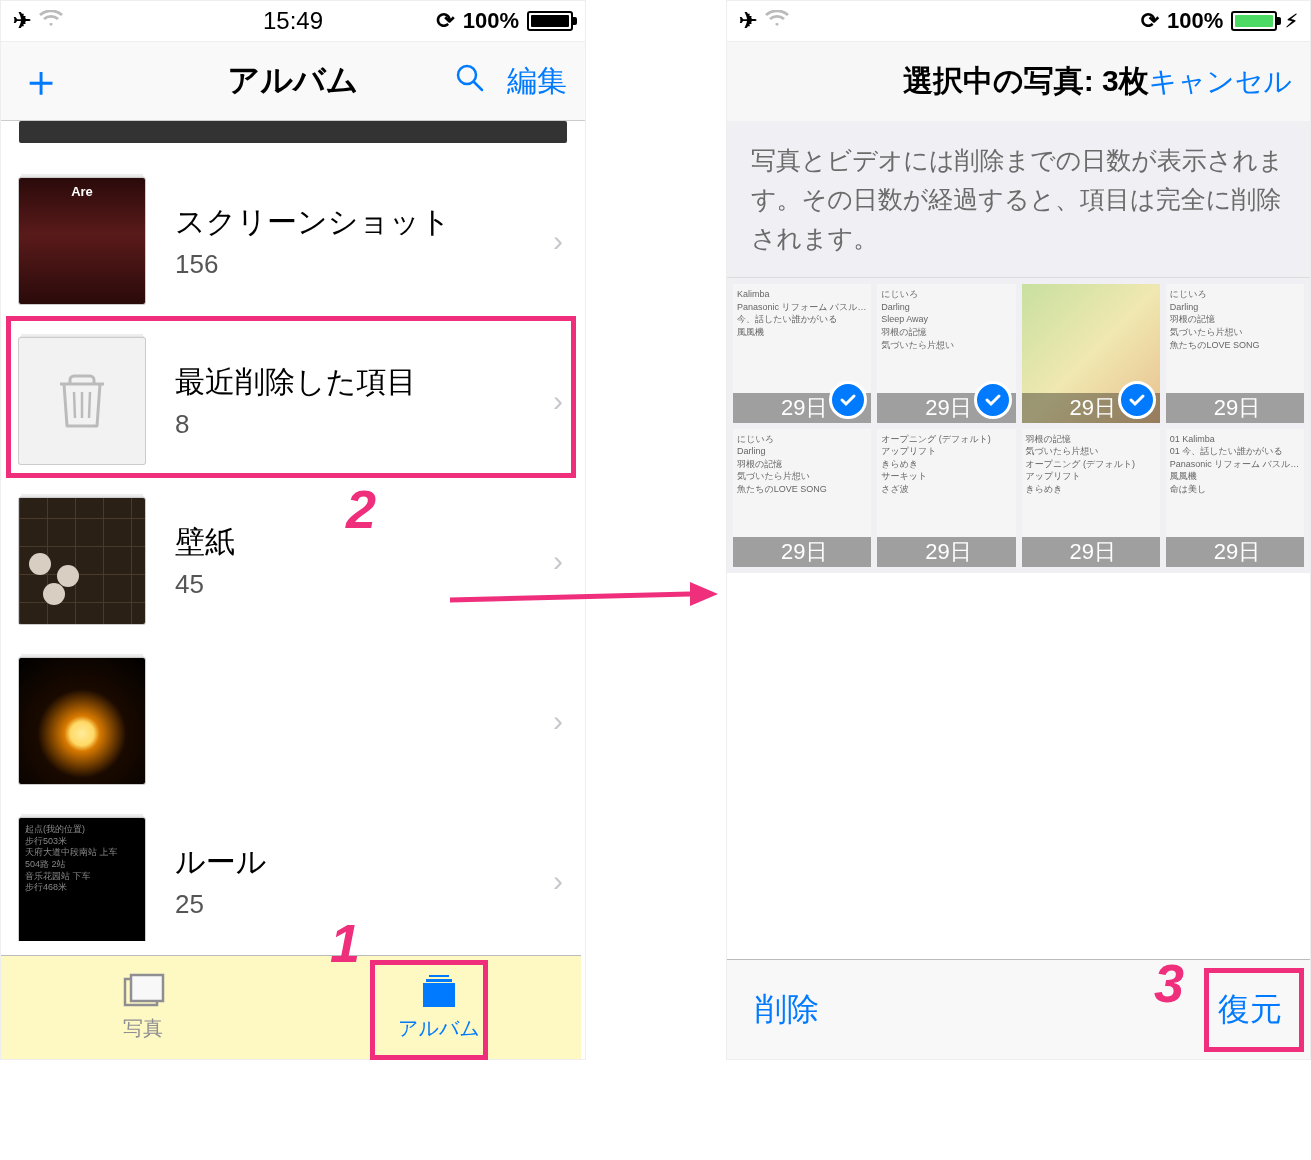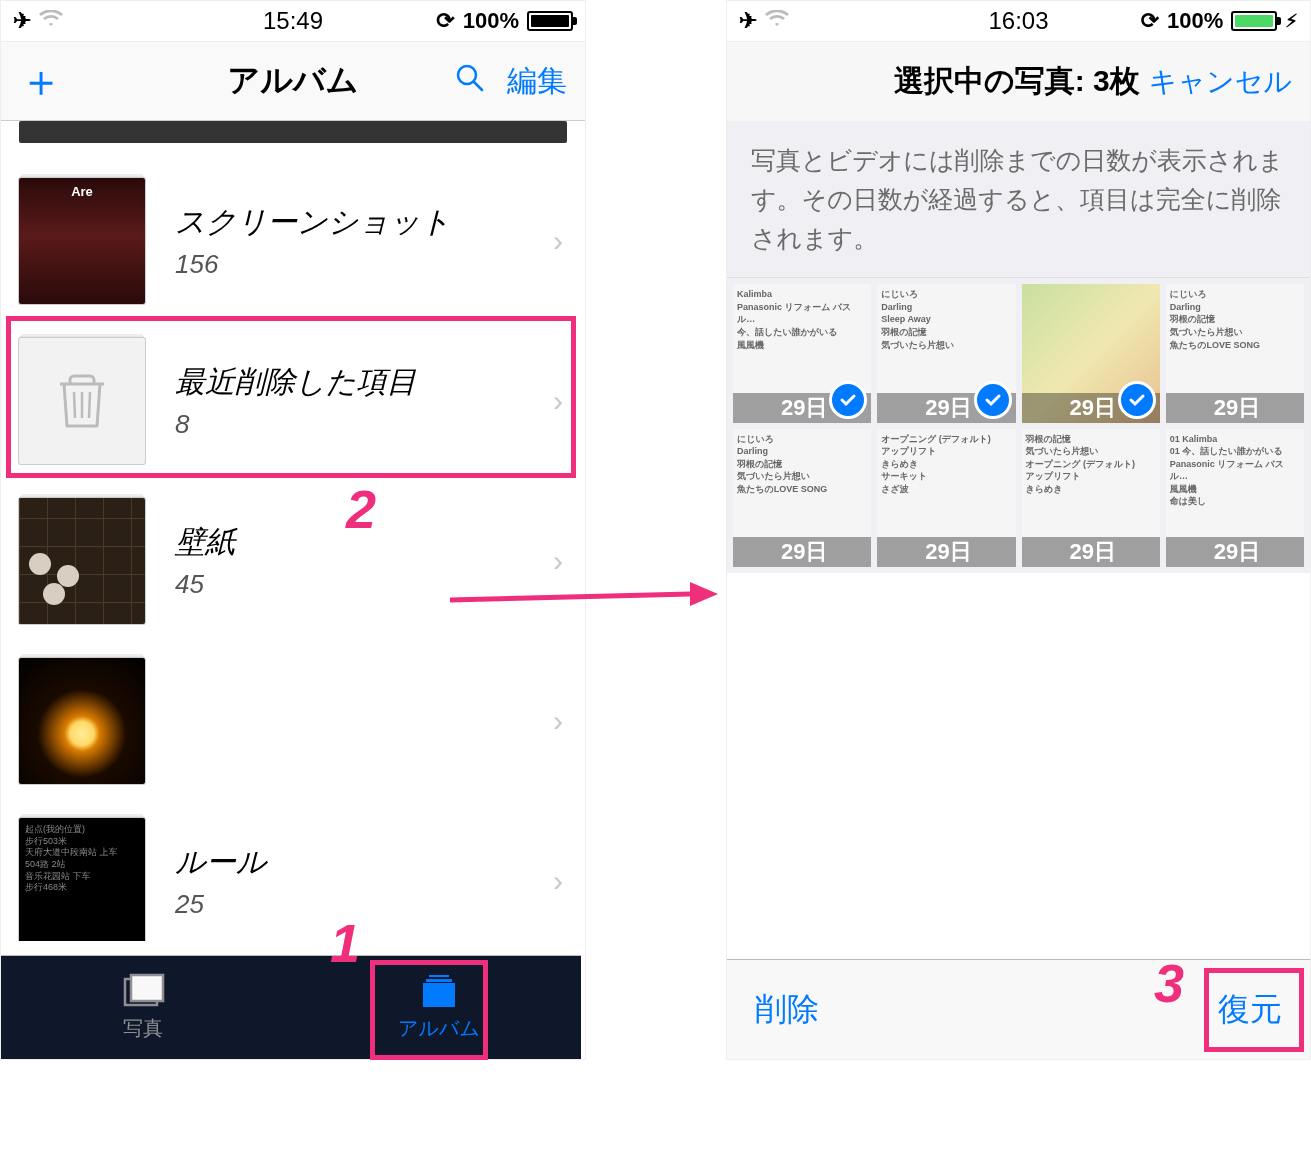--- a/index.html
+++ b/index.html
@@ -12,54 +12,54 @@
 
 .statusbar { height:40px; display:flex; align-items:center; justify-content:space-between; padding:0 12px; font-size:22px; font-weight:600; }
 .sb-left,.sb-right { display:flex; align-items:center; gap:8px; }
 .sb-center { position:absolute; left:0; right:0; text-align:center; font-size:24px; font-weight:400; pointer-events:none; }
 .icon { display:inline-block; }
 
 
 .navbar { height:80px; display:flex; align-items:center; justify-content:space-between; padding:0 18px; border-top:1px solid #eee; border-bottom:1px solid #ccc; background:#f9f9f9; }
 .nav-left,.nav-right { display:flex; align-items:center; gap:22px; font-size:30px; color:#007aff; }
 .nav-title { position:absolute; left:0; right:0; text-align:center; font-size:32px; font-weight:600; pointer-events:none; }
-.navbar.rightnav .nav-title { position:static; text-align:center; flex:1; font-size:30px; font-weight:600; margin-left:140px; }
+.navbar.rightnav .nav-title { position:static; text-align:right; flex:1; font-size:30px; font-weight:600; margin-left:140px; }
 .navbar.rightnav { background:#f7f7f7; border-bottom:none; }
 .navbar.rightnav .nav-right { font-size:28px; }
 
 
 .album-list { height:820px; overflow:hidden; }
 .album-row { display:flex; align-items:center; height:160px; padding:0 18px; position:relative; background:#fff; }
 .album-row + .album-row { }
 .thumb { width:126px; height:126px; background:#ddd; border-radius:2px; margin-right:30px; position:relative; box-shadow:0 0 0 1px #ccc, 0 -3px 0 -1px #e5e5e5, 0 -6px 0 -2px #eee; }
 .thumb.map { background:linear-gradient(180deg,#2a0a0a 0%,#5a1a1a 45%,#2a0a0a 100%); }
 .thumb.map::after{content:"Are";position:absolute;top:6px;left:0;right:0;text-align:center;color:#fff;font-size:13px;font-weight:600;}
 .thumb.trash { background:#f2f2f2; display:flex; align-items:center; justify-content:center; }
 .thumb.wall { background:#2a2015; }
 .thumb.wall::before{content:"";position:absolute;inset:0;background:
   linear-gradient(#4a3a2a 1px,transparent 1px) 0 20px/100% 28px,
   linear-gradient(90deg,#4a3a2a 1px,transparent 1px) 0 0/28px 100%;}
 .thumb.wall::after{content:"";position:absolute;left:10px;top:55px;width:22px;height:22px;border-radius:50%;background:#d8cfc2;box-shadow:28px 12px 0 0 #d8cfc2, 14px 30px 0 0 #d8cfc2;}
 .thumb.insta { background:radial-gradient(circle at 50% 60%,#ffec9a 0%,#ffd966 12%,#d97a00 18%,#1a0a00 45%,#000 100%); }
 .thumb.rules { background:#000000; font-size:9px; color:#888; padding:6px; line-height:1.3; overflow:hidden; }
-.album-info { flex:1;font-style:italic; }
+.album-info { flex:1; }
 .album-name { font-size:30px; color:#000; margin-bottom:6px; }
 .album-count { font-size:26px; color:#555; }
 .chev { color:#c7c7cc; font-size:30px; position:absolute; right:22px; }
 
 
-.tabbar { position:absolute; bottom:0; left:0; right:4px; height:104px; border-top:1px solid #bbb; background:#0f172a; display:flex;gap:12px; }
+.tabbar { position:absolute; bottom:0; left:0; right:4px; height:104px; border-top:1px solid #bbb; background:#fef9c3; display:flex;gap:12px; }
 .tab { flex:1; display:flex; flex-direction:column; align-items:center; justify-content:center; gap:4px; font-size:20px; color:#8e8e93; }
 .tab.active { color:#007aff; }
 .tab svg { width:44px; height:38px; }
 
 
 .info-banner { padding:20px 24px; font-size:25px; color:#6b6b6b; line-height:1.55; background:#efeff4; border-bottom:1px solid #ddd; }
 .grid { display:grid; grid-template-columns:repeat(4,1fr); gap:6px; padding:6px; background:#efeff4; }
-.cell { position:relative; aspect-ratio:1/1; background:#d946ef; overflow:hidden;font-weight:bold; }
+.cell { position:relative; aspect-ratio:1/1; background:#d946ef; overflow:hidden; }
 .cell-inner { position:absolute; inset:0; background:#f5f5f5; font-size:9px; color:#666; padding:4px; line-height:1.4; }
 .days-strip { position:absolute; left:0; right:0; bottom:0; height:30px; background:rgba(0,0,0,0.35); color:#fff; font-size:22px; display:flex; align-items:center; padding-left:48px; }
 .checkmark { position:absolute; right:4px; bottom:4px; width:38px; height:38px; border-radius:50%; background:#007aff; border:3px solid #fff; display:flex; align-items:center; justify-content:center; }
 .checkmark svg { width:20px; height:20px; }
 
 
 .toolbar { position:absolute; bottom:0; left:0; right:0; height:100px; border-top:1px solid #bbb; background:#f8f8f8; display:flex; align-items:center; justify-content:space-between; padding:0 28px; font-size:32px; color:#007aff; }
 
 
 .anno-num { position:absolute; font-size:54px; font-weight:800; color:#ef2e7c; font-style:italic; pointer-events:none; z-index:50; }
@@ -187,21 +187,20 @@
   <div class="screen right">
     <div class="statusbar">
       <div class="sb-left">
         <span class="icon">✈︎</span>
         <span class="icon" style="color:#bbb">
           <svg width="24" height="18" viewBox="0 0 24 18">
               <path d="M12 16l2-2a3 3 0 00-4 0l2 2zM4 8a12 12 0 0116 0l-2 2a9 9 0 00-12 0L4 8zM0 4a18 18 0 0124 0l-2 2a15 15 0 00-20 0L0 4z" fill="#bbb"></path>
             </svg>
         </span>
       </div>
-      <div class="sb-center">16:03</div>
       <div class="sb-right">
         <span class="icon">⟳</span>
         <span>100%</span>
         <span class="battery green">
             <span class="fill"></span>
           </span>
         <span style="font-size:18px">⚡︎</span>
       </div>
     </div>
 

